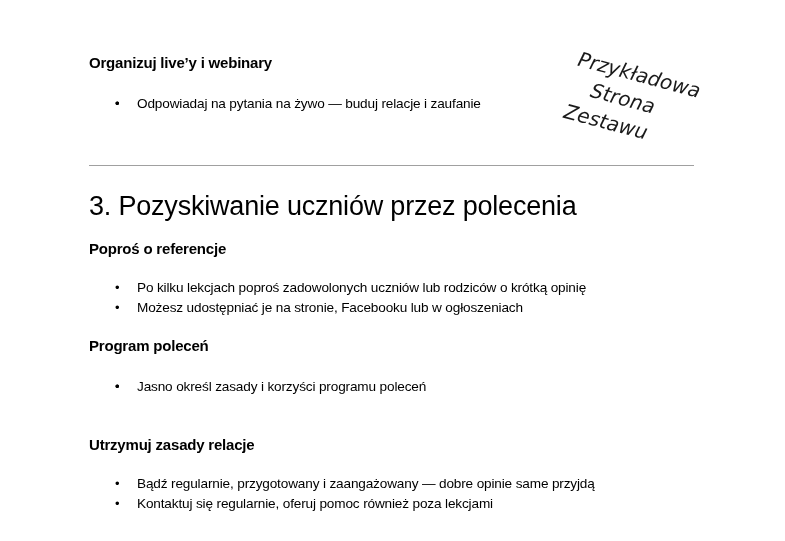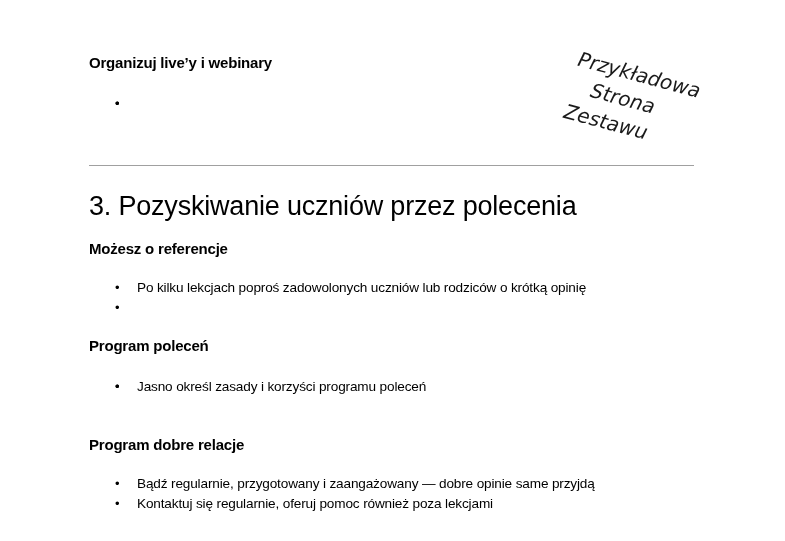--- a/index.html
+++ b/index.html
@@ -87,50 +87,52 @@
 
 <div class="page">
 
   <div class="h3" style="top:40px;">Organizuj live’y i webinary</div>
   <ul class="list" style="top:80px;">
     <li>
       <span class="bullet">•</span>
     </li>
     <li>
       <span class="bullet">•</span>
+      <span>Odpowiadaj na pytania na żywo — buduj relacje i zaufanie</span>
     </li>
   </ul>
 
   <div class="rule" style="top:151px;"></div>
 
   <div class="h2" style="top:177px;">3. Pozyskiwanie uczniów przez polecenia</div>
 
-  <div class="h3" style="top:226px;">Możesz o referencje</div>
+  <div class="h3" style="top:226px;">Poproś o referencje</div>
   <ul class="list" style="top:264px;">
     <li>
       <span class="bullet">•</span>
       <span>Po kilku lekcjach poproś zadowolonych  uczniów lub rodziców o krótką opinię</span>
     </li>
     <li>
       <span class="bullet">•</span>
+      <span>Możesz udostępniać je na stronie, Facebooku lub w ogłoszeniach</span>
     </li>
   </ul>
 
   <div class="h3" style="top:323px;">Program poleceń</div>
   <ul class="list" style="top:363px;">
     <li>
       <span class="bullet">•</span>
     </li>
     <li>
       <span class="bullet">•</span>
       <span>Jasno określ zasady i korzyści programu poleceń</span>
     </li>
   </ul>
 
-  <div class="h3" style="top:422px;">Program dobre relacje</div>
+  <div class="h3" style="top:422px;">Utrzymuj zasady relacje</div>
   <ul class="list" style="top:460px;">
     <li>
       <span class="bullet">•</span>
       <span>Bądź regularnie,  przygotowany i zaangażowany — dobre opinie same przyjdą</span>
     </li>
     <li>
       <span class="bullet">•</span>
       <span>Kontaktuj się regularnie, oferuj pomoc również poza lekcjami</span>
     </li>
   </ul>

